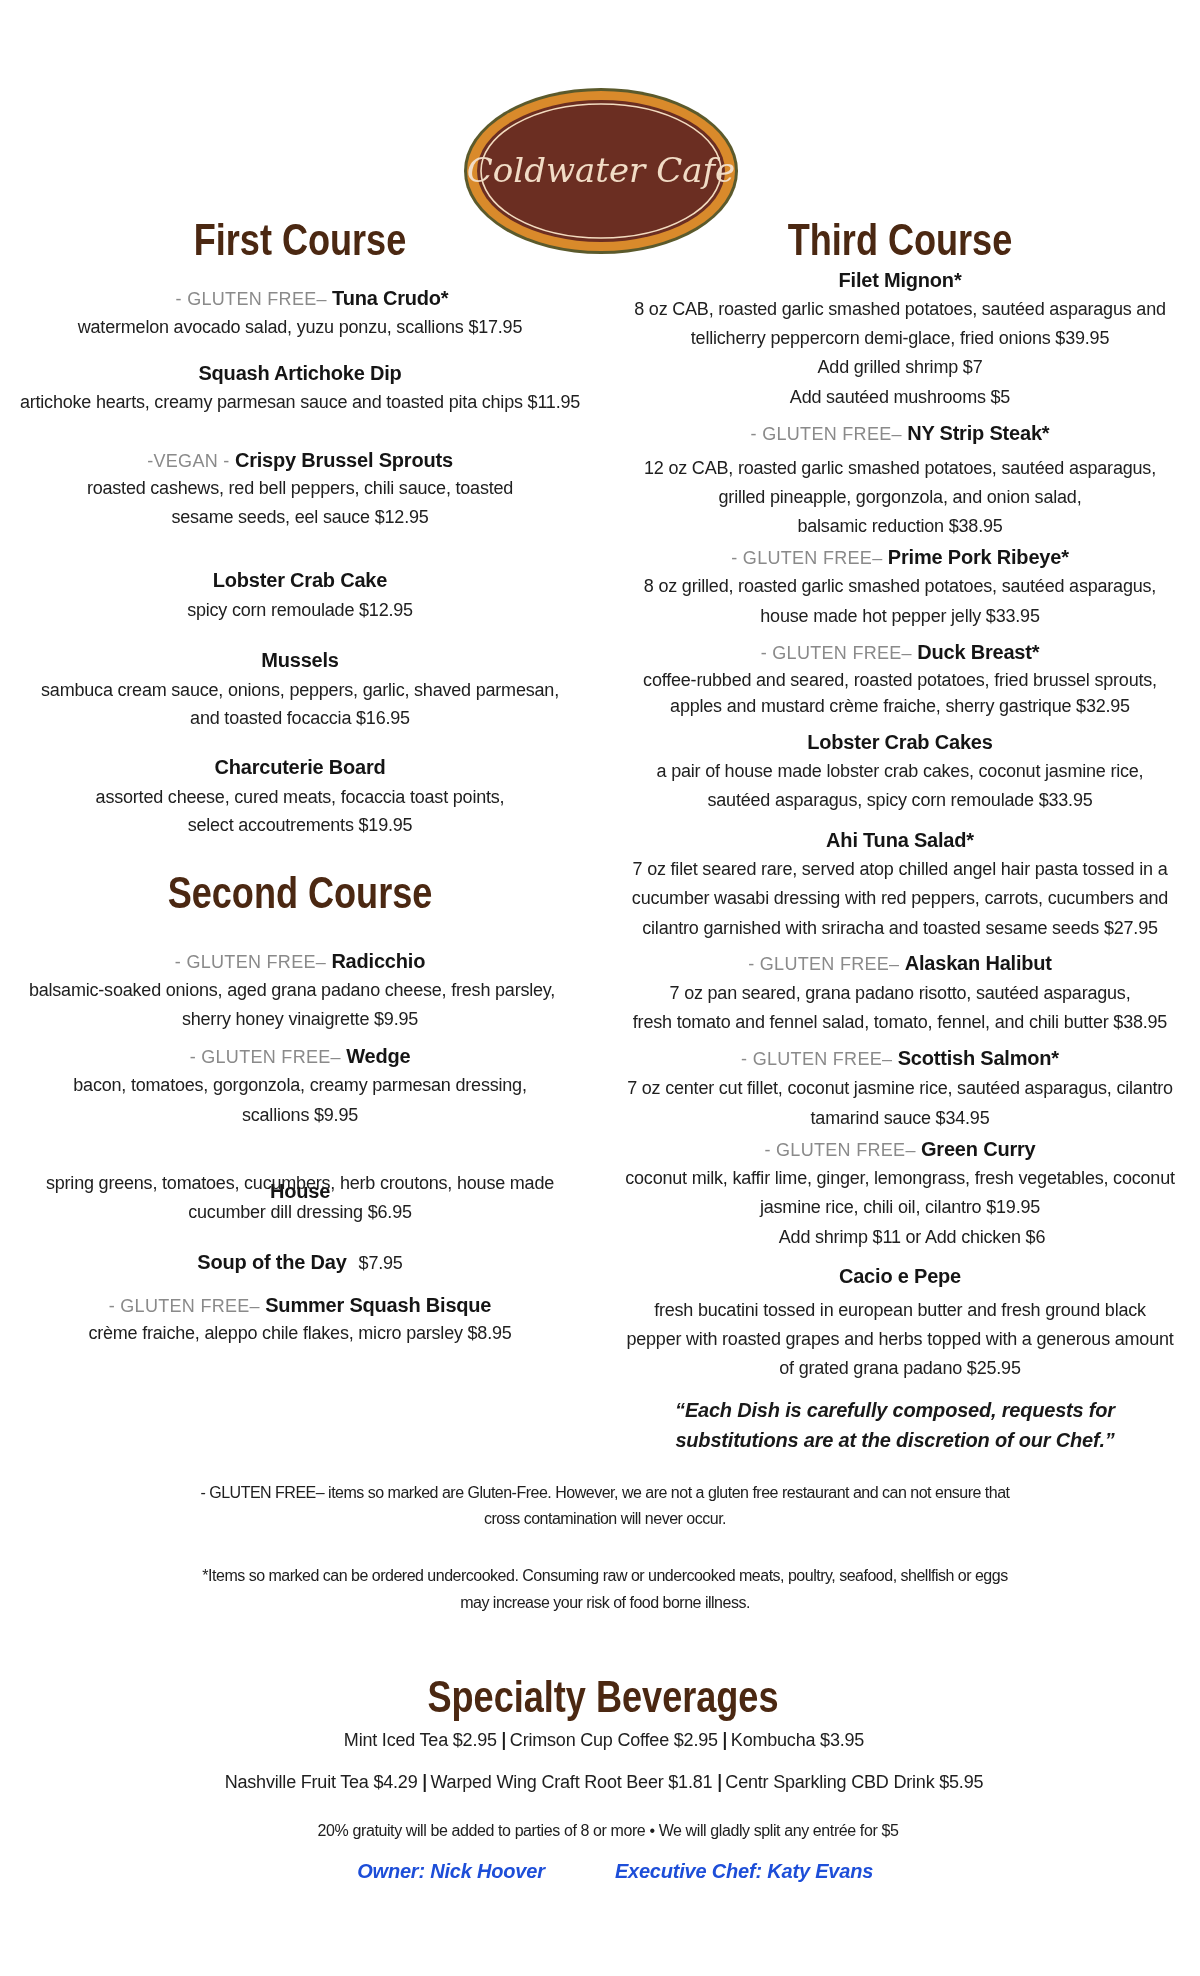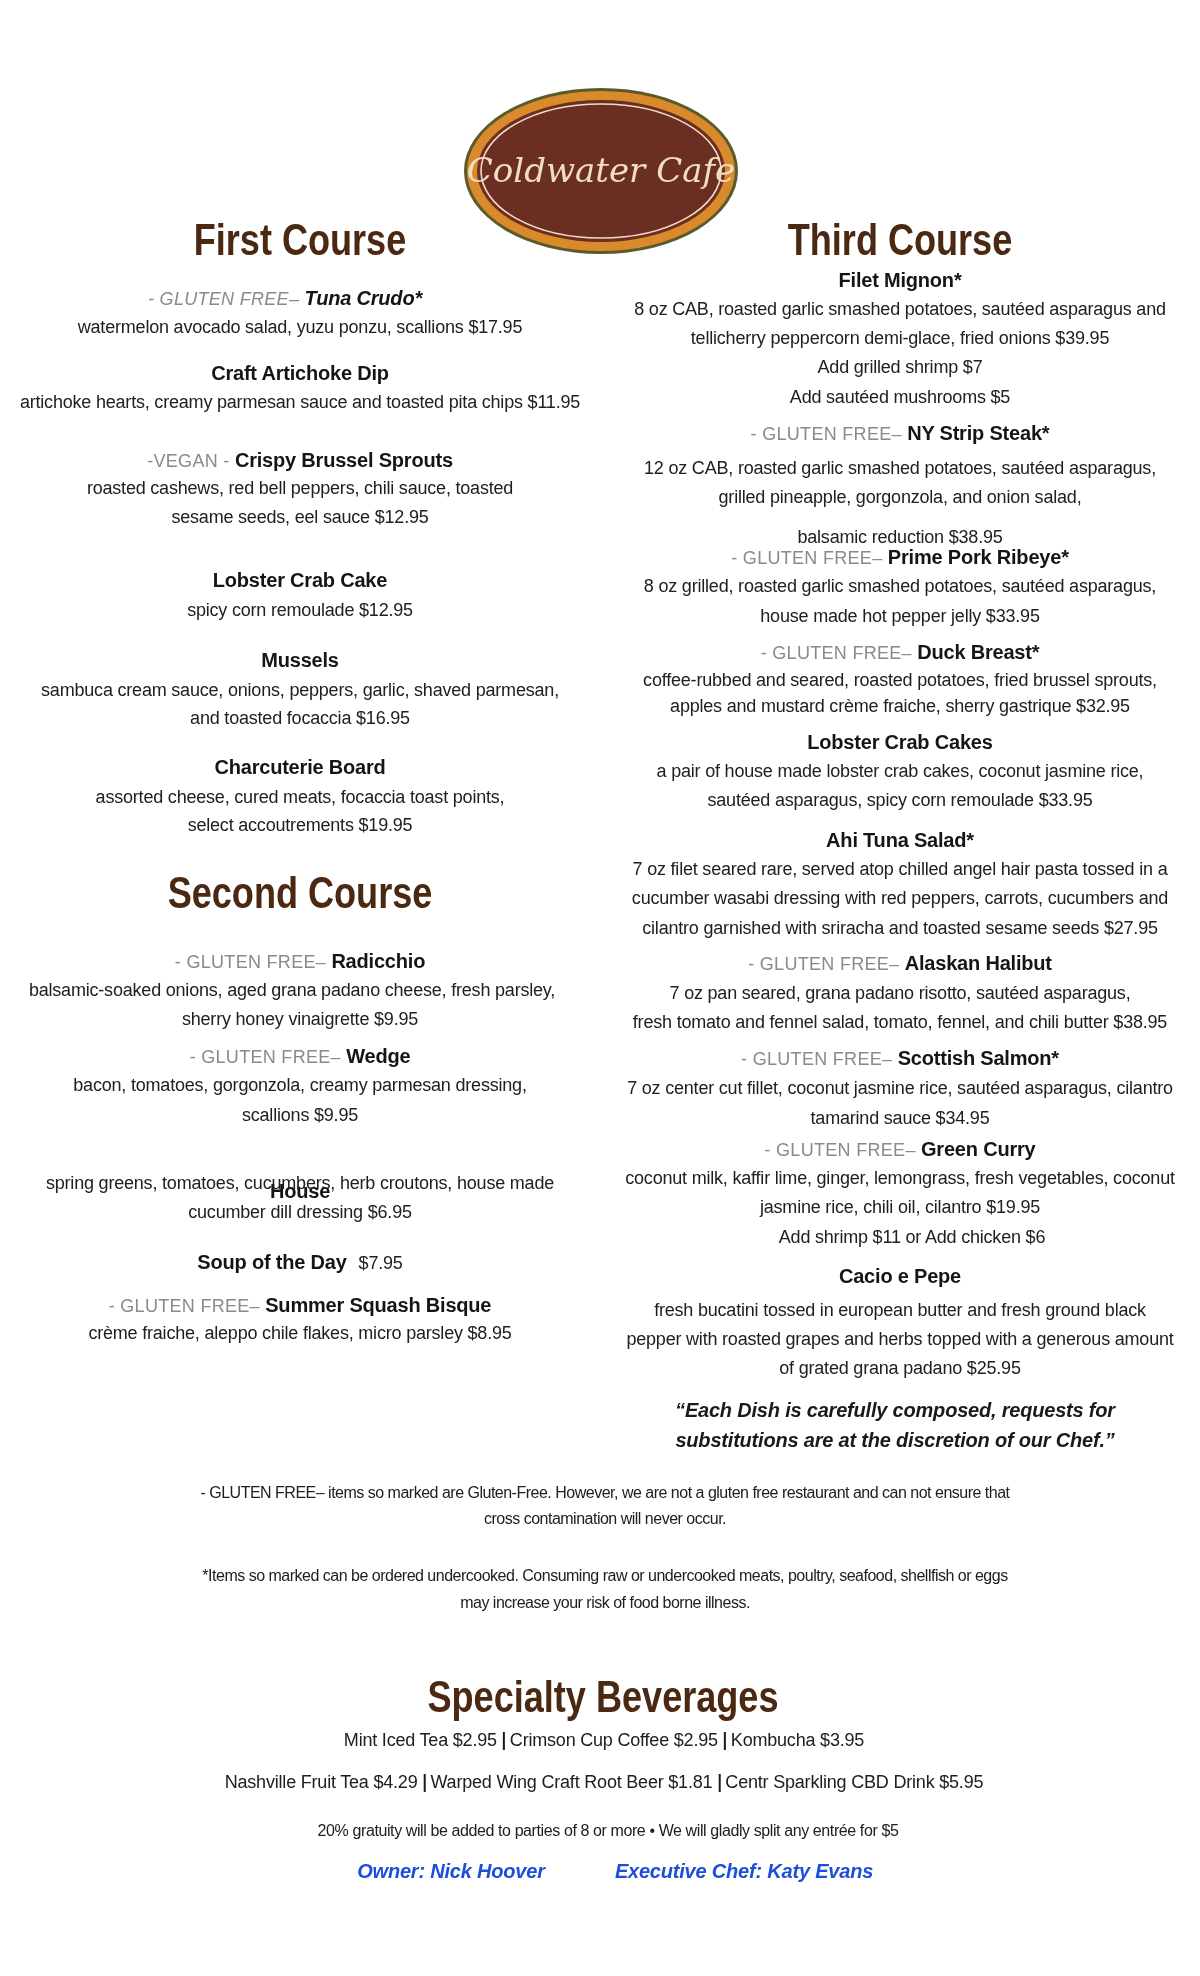--- a/index.html
+++ b/index.html
@@ -25,24 +25,24 @@
 <svg class="logo" viewBox="0 0 278 170">
   <ellipse cx="139" cy="85" rx="137" ry="83" fill="#5b5a2c"></ellipse>
   <ellipse cx="139" cy="85" rx="134" ry="80" fill="#d98a2b"></ellipse>
   <ellipse cx="139" cy="85" rx="124" ry="71" fill="#6b2e22"></ellipse>
   <ellipse cx="139" cy="85" rx="120" ry="67" fill="none" stroke="#f3dcc0" stroke-width="1.6"></ellipse>
   <text x="139" y="96" text-anchor="middle" fill="#f1dcc6" font-family="'DejaVu Serif', serif" font-style="italic" font-size="34">Coldwater Cafe</text>
 </svg>
 
 <div class="heading" style="left:300px;top:215px;">First Course</div>
 
-<div class="line" style="left:285px;top:287px;font-style:italic;"><span class="tag">- GLUTEN FREE– </span><span class="name">Tuna Crudo*</span></div>
+<div class="line" style="left:312px;top:287px;"><span class="tag">- GLUTEN FREE– </span><span class="name">Tuna Crudo*</span></div>
 <div class="line desc" style="left:300px;top:316px;">watermelon avocado salad, yuzu ponzu, scallions $17.95</div>
 
-<div class="line" style="left:300px;top:362px;"><span class="name">Craft Artichoke Dip</span></div>
+<div class="line" style="left:300px;top:362px;"><span class="name">Squash Artichoke Dip</span></div>
 <div class="line desc" style="left:300px;top:391px;">artichoke hearts, creamy parmesan sauce and toasted pita chips $11.95</div>
 
 <div class="line" style="left:300px;top:449px;"><span class="tag">-VEGAN - </span><span class="name">Crispy Brussel Sprouts</span></div>
 <div class="line desc" style="left:300px;top:477px;">roasted cashews, red bell peppers, chili sauce, toasted</div>
 <div class="line desc" style="left:300px;top:506px;">sesame seeds, eel sauce $12.95</div>
 
 <div class="line" style="left:300px;top:569px;"><span class="name">Lobster Crab Cake</span></div>
 <div class="line desc" style="left:300px;top:599px;">spicy corn remoulade $12.95</div>
 
 <div class="line" style="left:300px;top:649px;"><span class="name">Mussels</span></div>
@@ -76,21 +76,21 @@
 
 <div class="line" style="left:900px;top:269px;"><span class="name">Filet Mignon*</span></div>
 <div class="line desc" style="left:900px;top:298px;">8 oz CAB, roasted garlic smashed potatoes, sautéed asparagus and</div>
 <div class="line desc" style="left:900px;top:327px;">tellicherry peppercorn demi-glace, fried onions $39.95</div>
 <div class="line desc" style="left:900px;top:356px;">Add grilled shrimp $7</div>
 <div class="line desc" style="left:900px;top:386px;">Add sautéed mushrooms $5</div>
 
 <div class="line" style="left:900px;top:422px;"><span class="tag">- GLUTEN FREE–  </span><span class="name">NY Strip Steak*</span></div>
 <div class="line desc" style="left:900px;top:457px;">12 oz CAB, roasted garlic smashed potatoes, sautéed asparagus,</div>
 <div class="line desc" style="left:900px;top:486px;">grilled pineapple, gorgonzola, and onion salad,</div>
-<div class="line desc" style="left:900px;top:515px;margin-top:11px;">balsamic reduction $38.95</div>
+<div class="line desc" style="left:900px;top:515px;">balsamic reduction $38.95</div>
 
 <div class="line" style="left:900px;top:546px;"><span class="tag">- GLUTEN FREE– </span><span class="name">Prime Pork Ribeye*</span></div>
 <div class="line desc" style="left:900px;top:575px;">8 oz grilled, roasted garlic smashed potatoes, sautéed asparagus,</div>
 <div class="line desc" style="left:900px;top:605px;">house made hot pepper jelly $33.95</div>
 
 <div class="line" style="left:900px;top:641px;"><span class="tag">- GLUTEN FREE– </span><span class="name">Duck Breast*</span></div>
 <div class="line desc" style="left:900px;top:669px;">coffee-rubbed and seared, roasted potatoes, fried brussel sprouts,</div>
 <div class="line desc" style="left:900px;top:695px;">apples and mustard crème fraiche, sherry gastrique $32.95</div>
 
 <div class="line" style="left:900px;top:731px;"><span class="name">Lobster Crab Cakes</span></div>

